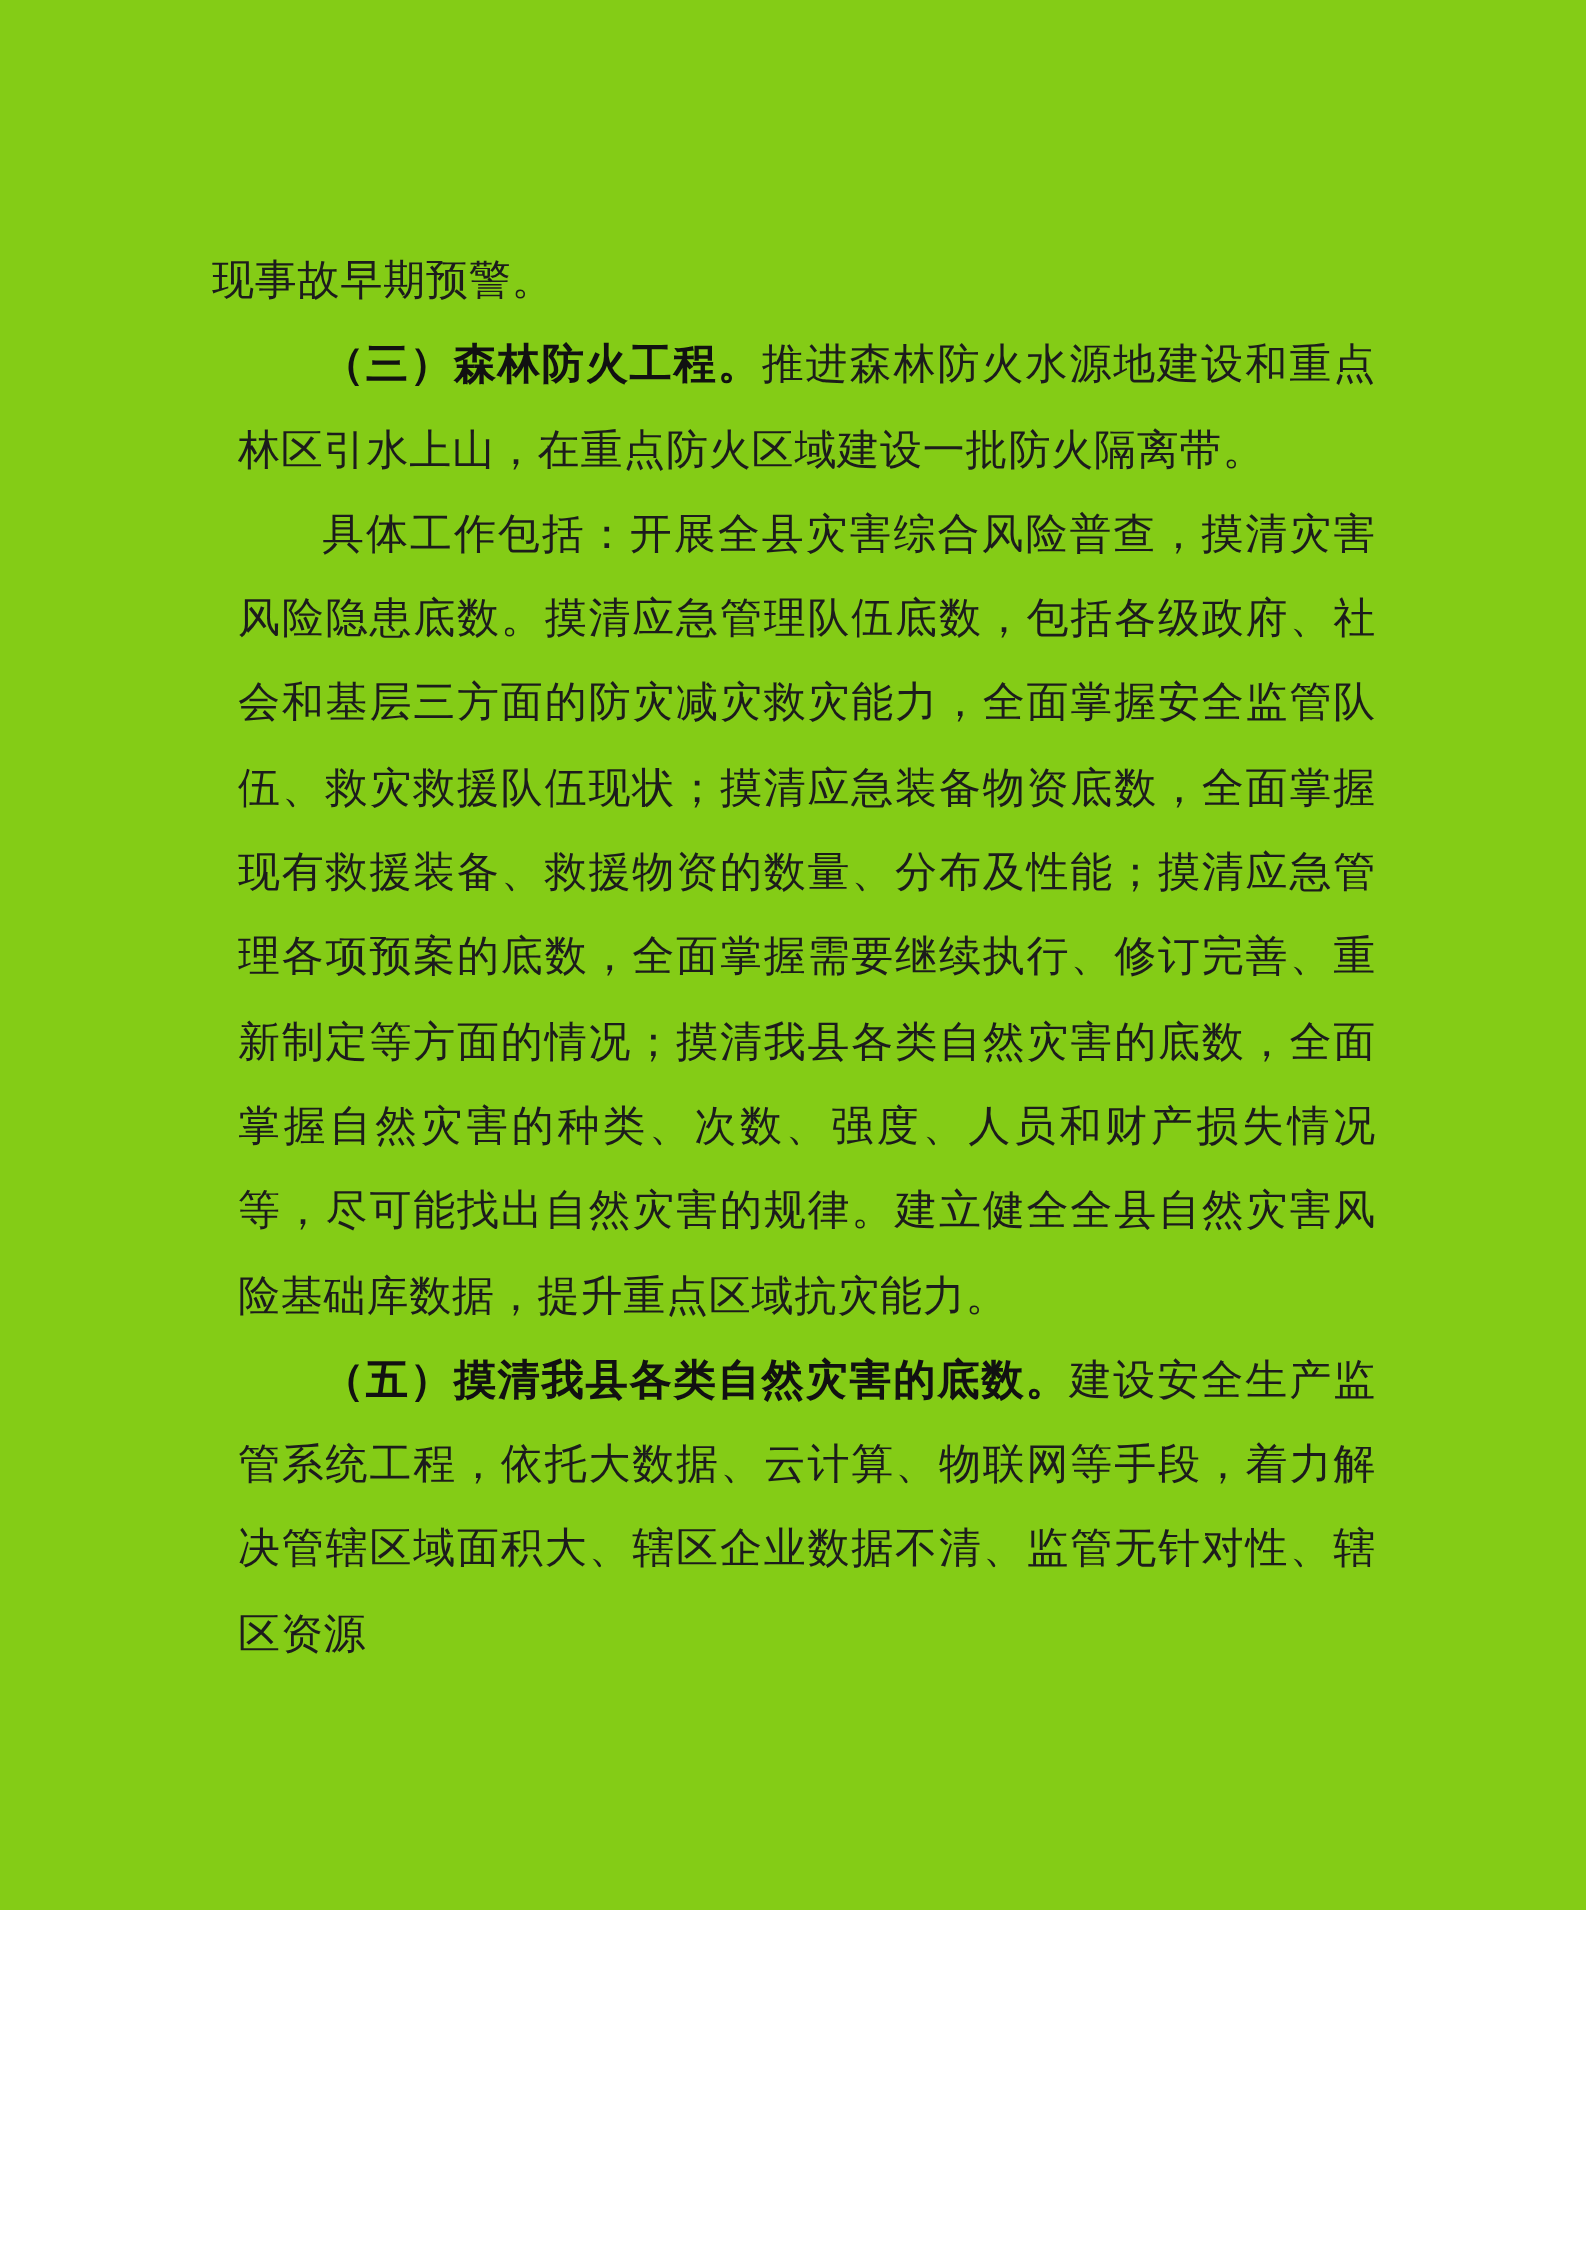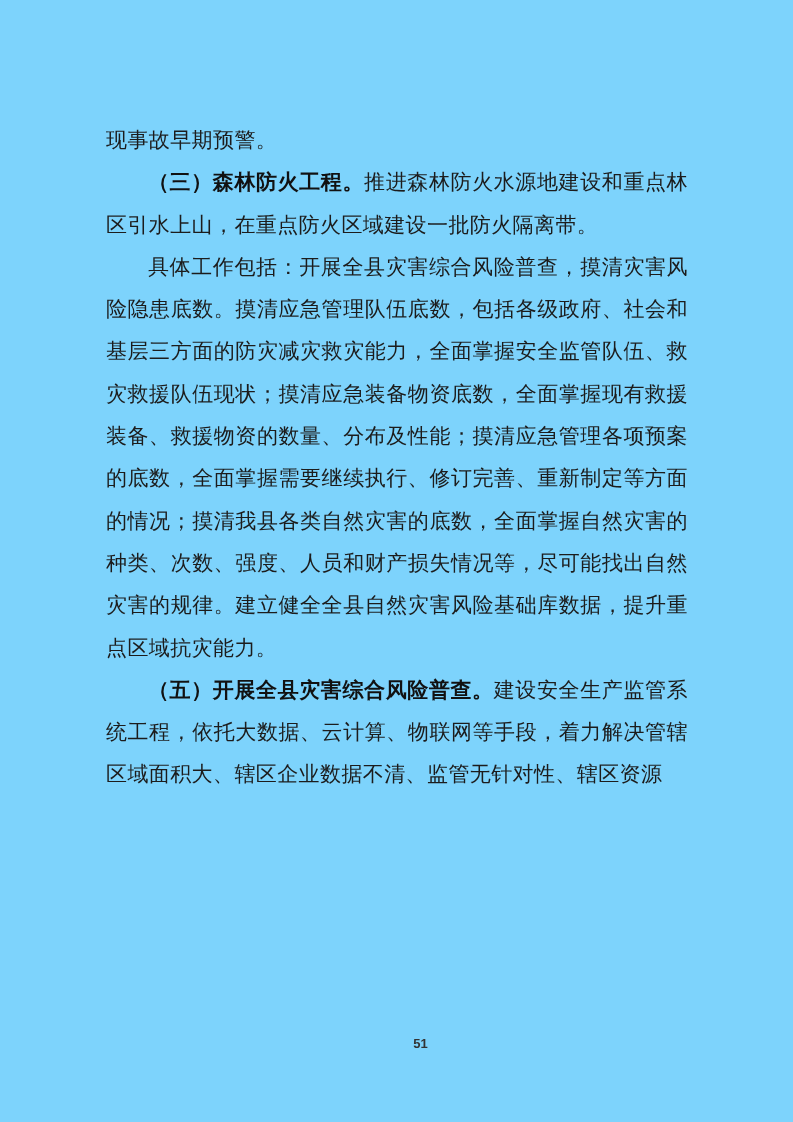--- a/index.html
+++ b/index.html
@@ -3,22 +3,22 @@
 <meta charset="utf-8">
 <style>
   html, body {
     margin: 0;
     padding: 0;
     background: #ffffff;
   }
   .page {
     position: relative;
     width: 793px;
-    height: 1122px;
-    background: #7dd3fc;
+    height: 955px;
+    background: #84cc16;
     overflow: hidden;
     font-family: "Liberation Serif", "DejaVu Serif", serif;
   }
   .content {
     position: absolute;
     left: 106px;
     top: 119px;
     width: 582px;
     font-size: 21px;
     line-height: 42.3px;
@@ -27,20 +27,21 @@
     text-justify: inter-ideograph;
     letter-spacing: 0.4px;
   }
   p.para {
     margin: 0;
     padding: 0;
     text-indent: 0;
   }
   p.para.indent {
     text-indent: 2em;
+    margin-left: 13px;
   }
   p.para b {
     font-weight: 700;
     color: #111111;
   }
   .footer {
     position: absolute;
     left: 0;
     right: 0;
     top: 1036px;
@@ -53,18 +54,18 @@
   }
 </style>
 </head>
 <body>
 
 <div class="page">
   <div class="content">
       <p class="para"><span>现事故早期预警。</span></p>
       <p class="para indent"><b>（三）森林防火工程。</b><span>推进森林防火水源地建设和重点林区引水上山，在重点防火区域建设一批防火隔离带。</span></p>
       <p class="para indent"><span>具体工作包括：开展全县灾害综合风险普查，摸清灾害风险隐患底数。摸清应急管理队伍底数，包括各级政府、社会和基层三方面的防灾减灾救灾能力，全面掌握安全监管队伍、救灾救援队伍现状；摸清应急装备物资底数，全面掌握现有救援装备、救援物资的数量、分布及性能；摸清应急管理各项预案的底数，全面掌握需要继续执行、修订完善、重新制定等方面的情况；摸清我县各类自然灾害的底数，全面掌握自然灾害的种类、次数、强度、人员和财产损失情况等，尽可能找出自然灾害的规律。建立健全全县自然灾害风险基础库数据，提升重点区域抗灾能力。</span></p>
-      <p class="para indent"><b>（五）开展全县灾害综合风险普查。</b><span>建设安全生产监管系统工程，依托大数据、云计算、物联网等手段，着力解决管辖区域面积大、辖区企业数据不清、监管无针对性、辖区资源</span></p>
+      <p class="para indent"><b>（五）摸清我县各类自然灾害的底数。</b><span>建设安全生产监管系统工程，依托大数据、云计算、物联网等手段，着力解决管辖区域面积大、辖区企业数据不清、监管无针对性、辖区资源</span></p>
     </div>
   <div class="footer">
     <span>51</span>
   </div>
 </div>
 
 </body></html>

